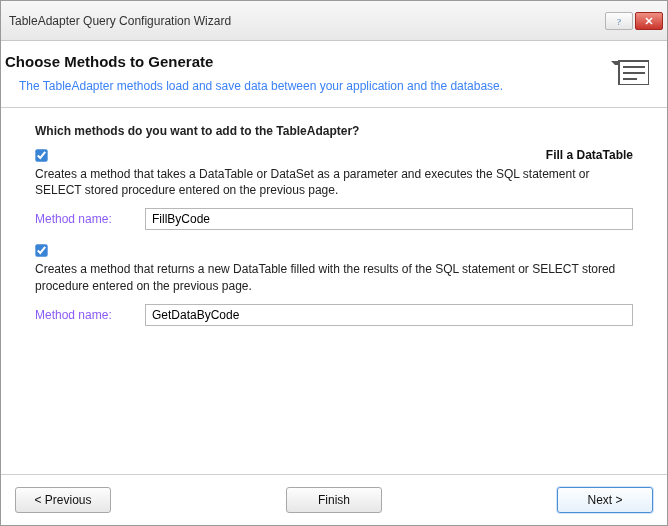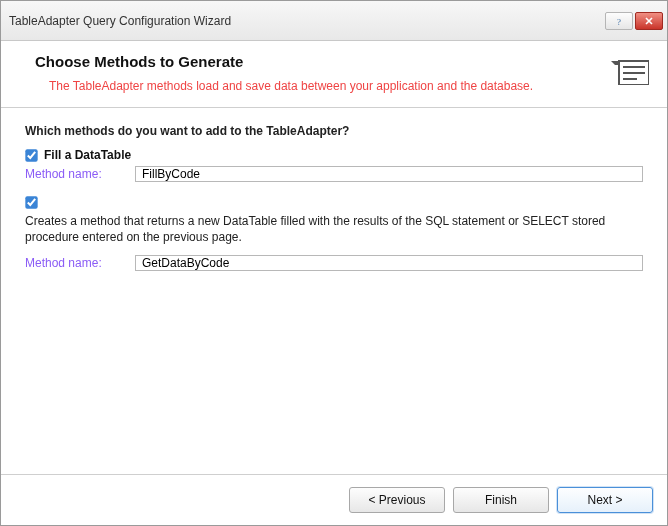--- a/index.html
+++ b/index.html
@@ -3,35 +3,35 @@
 <meta charset="utf-8">
 <style>
   * { box-sizing: border-box; }
   html, body { margin: 0; padding: 0; font-family: "Segoe UI", Tahoma, sans-serif; font-size: 12px; background: #fff; }
   .window { width: 668px; height: 526px; border: 1px solid #9a9a9a; background: #fff; display: flex; flex-direction: column; position: relative; }
   .titlebar { height: 40px; background: linear-gradient(#f7f7f7, #e8e8e8); border-bottom: 1px solid #c8c8c8; display: flex; align-items: center; padding: 0 4px 0 8px; }
   .titlebar-title { color: #333; flex: 1; }
   .titlebar-btn { width: 28px; height: 18px; margin-left: 2px; border: 1px solid #b5b5b5; background: linear-gradient(#fdfdfd,#e6e6e6); border-radius: 2px; display: flex; align-items: center; justify-content: center; cursor: default; }
   .titlebar-btn.close { background: linear-gradient(#f08f83,#c9342a); border-color: #a02a22; }
   .titlebar-btn svg { display: block; }
-  .header { padding: 12px 18px 14px 34px; border-bottom: 1px solid #cfcfcf; display: flex; align-items: flex-start; }
+  .header { padding: 12px 18px 14px 4px; border-bottom: 1px solid #cfcfcf; display: flex; align-items: flex-start; }
   .header-text { flex: 1; }
   .header-title { font-size: 15px; font-weight: 600; color: #111; margin-bottom: 4px; }
-  .header-sub { color: #ef4444; margin-left: 14px; margin-top: 9px; }
+  .header-sub { color: #3b82f6; margin-left: 14px; margin-top: 9px; }
   .header-icon { margin-left: 12px; }
-  .body { padding: 16px 24px; flex: 1; overflow: auto; color: #222; }
+  .body { padding: 16px 34px; flex: 1; overflow: auto; color: #222; }
   .prompt { font-weight: 700; margin-bottom: 10px; }
-  .check-row { display: flex; align-items: center; margin: 4px 0 4px 0; }
+  .check-row { display: flex; align-items: center; margin: 4px 0 4px 0; justify-content: space-between; }
   .check-row input[type=checkbox] { margin: 0 6px 0 0; transform: scale(0.95); accent-color: #3a84d6; }
   .check-label { font-weight: 700; color: #111; }
   .desc { color: #222; margin: 4px 0 10px 0; line-height: 1.35; }
   .field-row { display: flex; align-items: center; margin-bottom: 14px; }
   .field-label { width: 110px; color: #8b5cf6; }
-  .field-row input[type=text] { flex: 1; height: 16px; border: 1px solid #b8b8b8; padding: 2px 6px; font-family: inherit; font-size: 12px; background: #fff; }
-  .footer { border-top: 1px solid #cfcfcf; padding: 12px 14px; display: flex; justify-content: flex-end; gap: 8px; }
+  .field-row input[type=text] { flex: 1; height: 22px; border: 1px solid #b8b8b8; padding: 2px 6px; font-family: inherit; font-size: 12px; background: #fff; }
+  .footer { border-top: 1px solid #cfcfcf; padding: 12px 14px; display: flex; justify-content: space-between; gap: 8px; }
   .btn { min-width: 96px; height: 26px; border: 1px solid #a8a8a8; background: linear-gradient(#fdfdfd,#e7e7e7); border-radius: 3px; font-family: inherit; font-size: 12px; color: #111; cursor: default; padding: 0 10px; }
   .btn.primary { border-color: #4a90d9; box-shadow: 0 0 0 1px rgba(74,144,217,0.25); background: linear-gradient(#fdfeff,#e6f1fb); }
 </style>
 </head>
 <body>
 
 <div class="window">
 
   <div class="titlebar">
     <span class="titlebar-title">TableAdapter Query Configuration Wizard</span>
@@ -63,20 +63,21 @@
     </div>
   </div>
 
   <div class="body">
     <div class="prompt">Which methods do you want to add to the TableAdapter?</div>
 
     <div class="check-row">
       <input type="checkbox" checked="" style="">
       <span class="check-label">Fill a DataTable</span>
     </div>
+    <div class="desc">Creates a method that takes a DataTable or DataSet as a parameter and executes the SQL statement or SELECT stored procedure entered on the previous page.</div>
     <div class="field-row">
       <span class="field-label">Method name:</span>
       <input type="text" value="FillByCode" style="">
     </div>
 
     <div class="check-row">
       <input type="checkbox" checked="" style="">
     </div>
     <div class="desc">Creates a method that returns a new DataTable filled with the results of the SQL statement or SELECT stored procedure entered on the previous page.</div>
     <div class="field-row">

